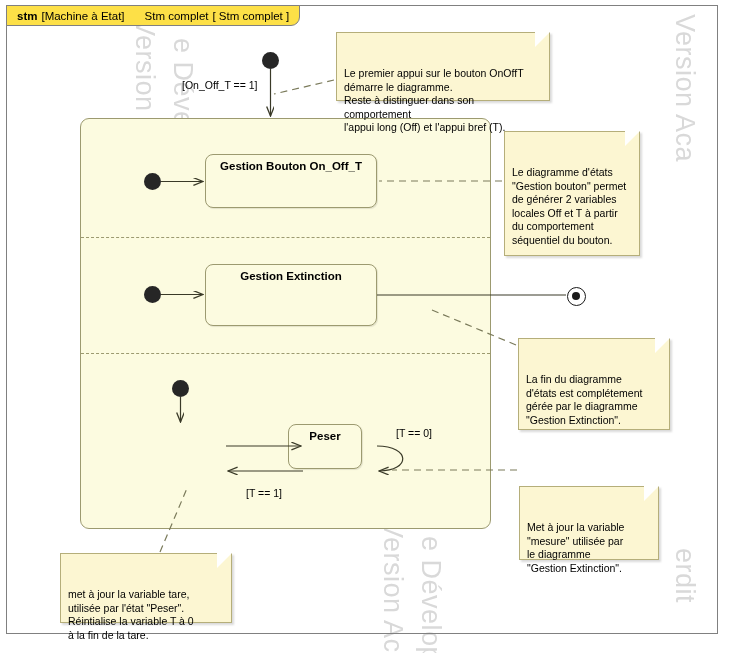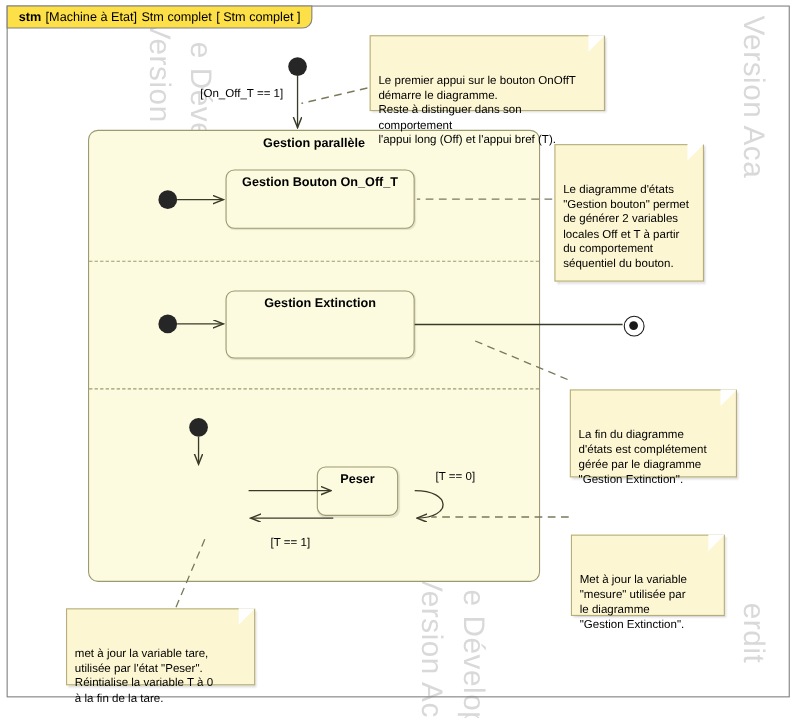--- a/index.html
+++ b/index.html
@@ -194,26 +194,25 @@
   <div class="watermark" style="left:198px; top:38px;">e Développe</div>
   <div class="watermark" style="left:408px; top:520px;">Version Acad</div>
   <div class="watermark" style="left:446px; top:536px;">e Développem</div>
   <div class="watermark" style="left:700px; top:14px;">Version Aca</div>
   <div class="watermark" style="left:700px; top:548px;">erdit</div>
 
   <div id="frame"></div>
   <div id="frame-tab">
     <span class="bold">stm</span>
     <span>[Machine à Etat]</span>
-    <span style="margin-left:4px">Stm complet</span>
+    <span style="margin-left:20px">Stm complet</span>
     <span style="margin-left:4px">[ Stm complet ]</span>
   </div>
 
   <div id="composite">
-    <div id="composite-title">Gestion parallèle</div>
     <div class="region-divider" style="top:118px;"></div>
     <div class="region-divider" style="top:234px;"></div>
   </div>
 
   <div class="state" style="left:205px; top:154px; width:172px; height:54px;">
     <div class="state-label">Gestion Bouton On_Off_T</div>
   </div>
 
   <div class="state" style="left:205px; top:264px; width:172px; height:62px;">
     <div class="state-label">Gestion Extinction</div>
@@ -246,21 +245,21 @@
   <div class="note" style="left:504px; top:131px; width:136px; height:125px;">
     <div class="dog-ear-tri"></div>
     <span>Le diagramme d'états
 "Gestion bouton" permet
 de générer 2 variables
 locales Off et T à partir
 du comportement
 séquentiel du bouton.</span>
   </div>
 
-  <div class="note" style="left:518px; top:354px; width:152px; height:80px;">
+  <div class="note" style="left:518px; top:338px; width:152px; height:92px;">
     <div class="dog-ear-tri"></div>
     <span>La fin du diagramme
 d'états est complétement
 gérée par le diagramme
 "Gestion Extinction".</span>
   </div>
 
   <div class="note" style="left:519px; top:442px; width:140px; height:74px;margin-top:44px;">
     <div class="dog-ear-tri"></div>
     <span>Met à jour la variable

